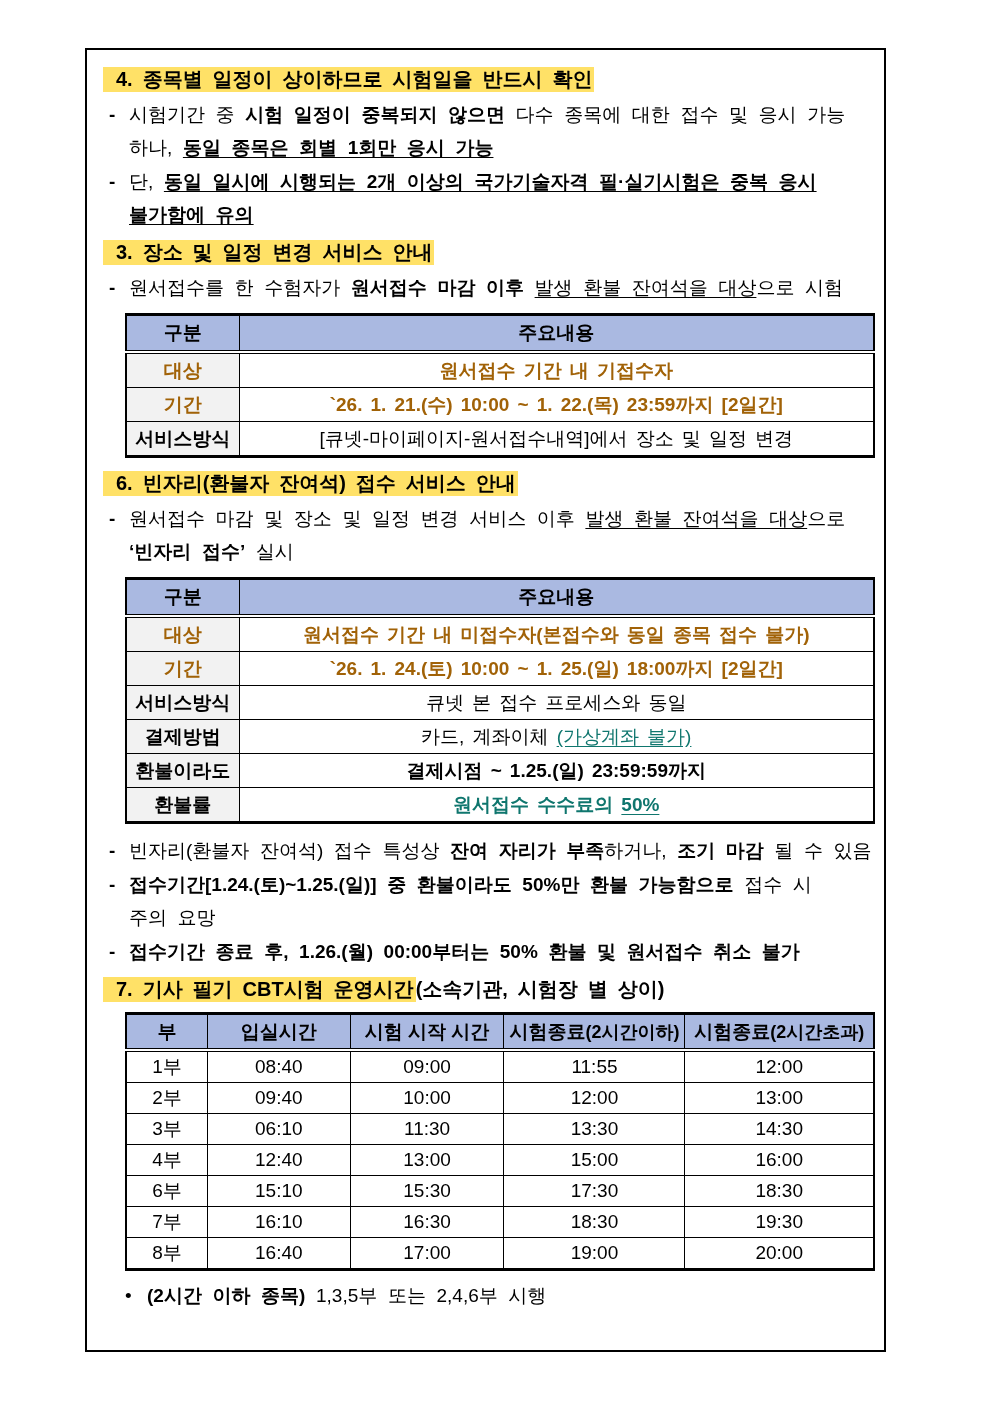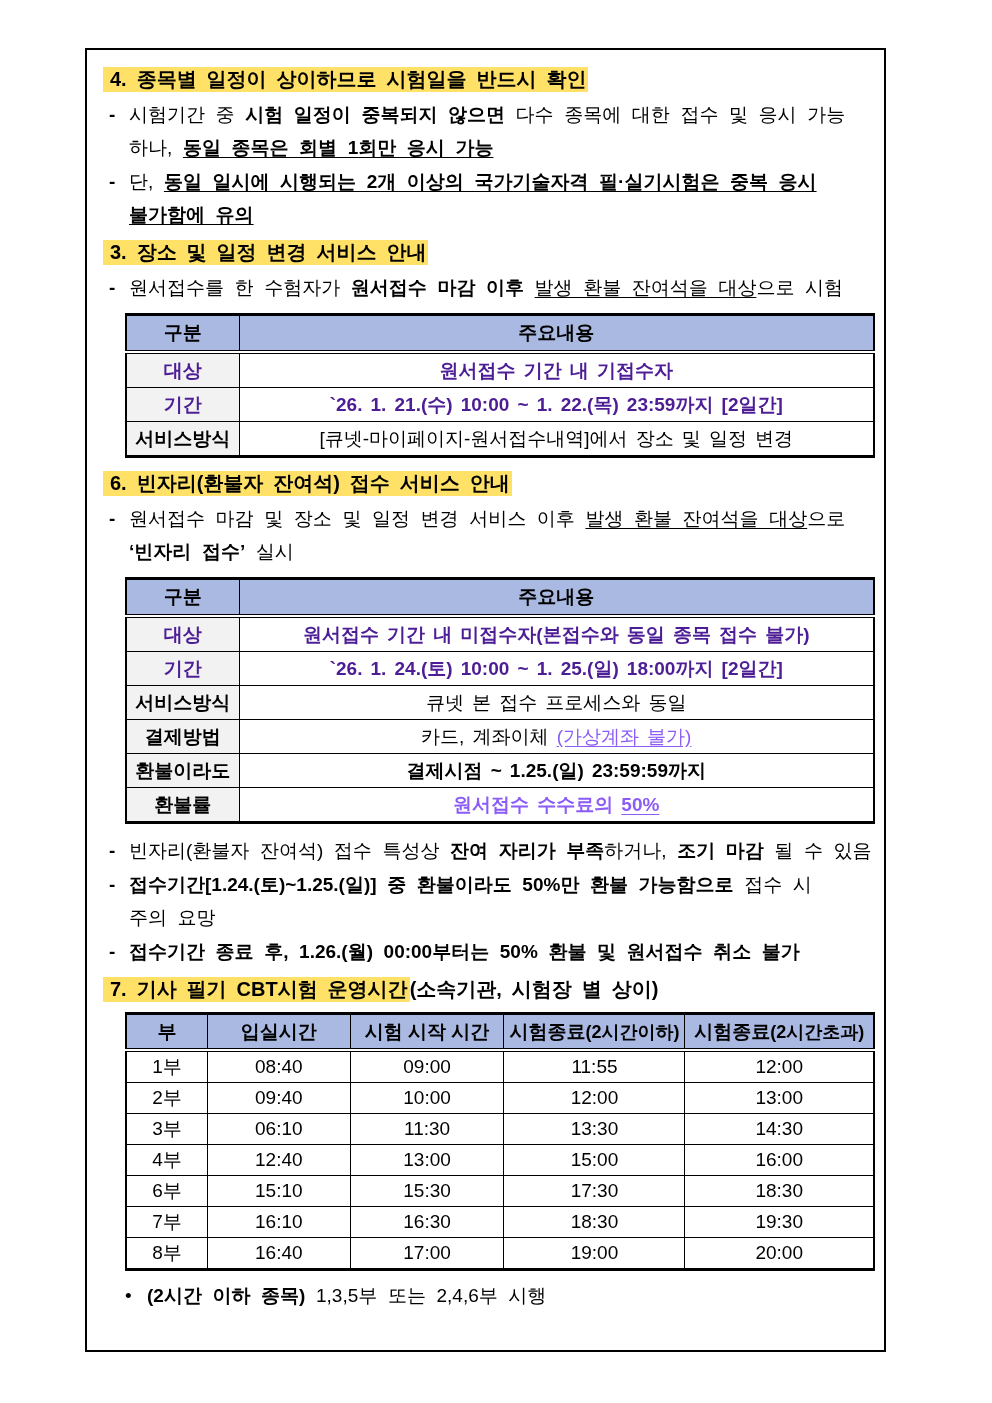--- a/index.html
+++ b/index.html
@@ -9,33 +9,33 @@
   }
   .sheet{
     position:absolute;left:85px;top:48px;width:801px;height:1304px;
     border:2px solid #000;box-sizing:border-box;padding:8px 14px 6px 16px;
     overflow:hidden;
   }
   .heading{
     font-size:20px;font-weight:bold;line-height:30px;margin:6px 0 4px 0;
     word-spacing:0.22em;white-space:nowrap;
   }
-  .hl{background:#ffe167;padding:1px 2px 2px 7px;}
+  .hl{background:#ffe167;padding:1px 2px 2px 13px;}
   .para{
     display:flex;font-size:19px;line-height:33px;word-spacing:0.28em;
     margin:1px 0 1px 6px;
   }
   .para .marker{width:20px;flex:0 0 20px;font-weight:bold;}
   .para .ptext{flex:1;}
   .dotpara{margin-left:22px;}
   .dotpara .marker{width:22px;flex:0 0 22px;font-weight:normal;}
   .b{font-weight:bold;}
   .u{text-decoration:underline;text-underline-offset:3px;margin-top:25px;}
-  .blue{color:#4c1d95;}
-  .red{color:#8b5cf6;}
+  .blue{color:#a16207;}
+  .red{color:#0f766e;}
   table{border-collapse:collapse;table-layout:fixed;}
   .info-table{
     width:750px;margin:9px 0 10px 22px;font-size:19px;
     border:2px solid #000;border-top:3px solid #000;border-bottom:3px solid #000;
   }
   .info-table td{
     border:1px solid #000;height:33px;text-align:center;vertical-align:middle;
     word-spacing:0.15em;padding:0 4px;overflow:hidden;
   }
   .info-table tr.head td{

